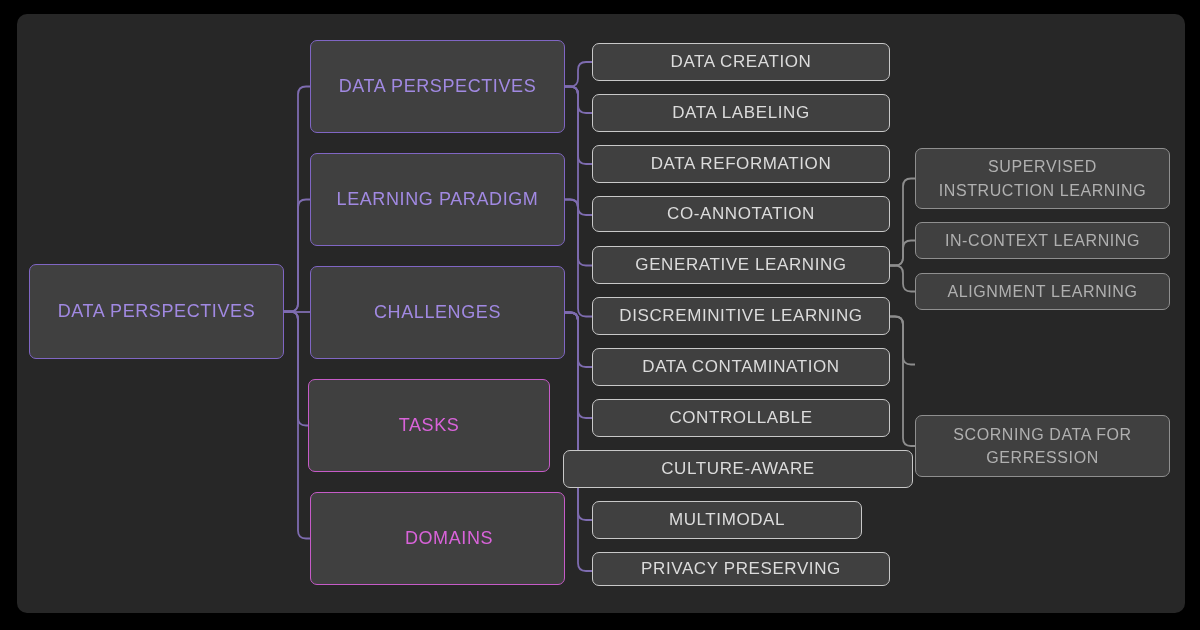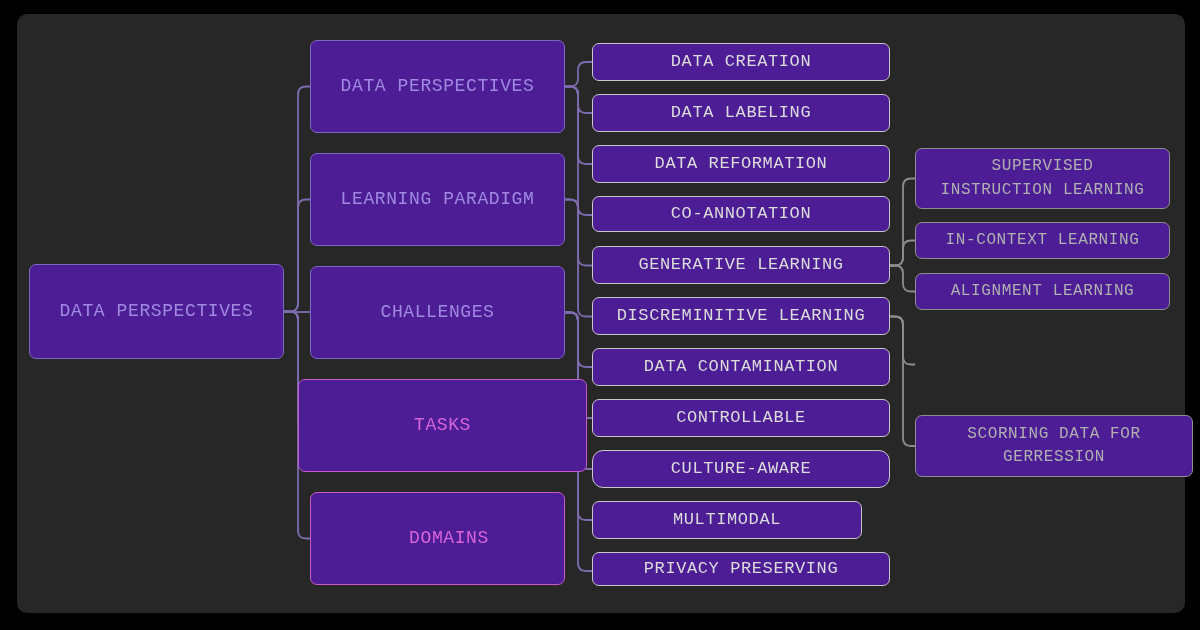--- a/index.html
+++ b/index.html
@@ -36,22 +36,21 @@
     position: absolute;
     box-sizing: border-box;
     border: 1.5px solid;
     border-radius: 7px;
     display: flex;
     align-items: center;
     justify-content: center;
     text-align: center;
     letter-spacing: 0.6px;
     line-height: 1.45;
-    background: #4c1d95;
-    font-family: Liberation Mono, monospace;
+    background: #404040;
   }
   .purple { color: #a189e2; border-color: #8066c4; }
   .pink   { color: #d963da; border-color: #c65bc8; }
   .light  { color: #dcdcdc; border-color: #c8c8c8; }
   .dim    { color: #b0b0b0; border-color: #8f8f8f; }
   .fs-root { font-size: 18px; }
   .fs-l2   { font-size: 18px; }
   .fs-l3   { font-size: 17px; }
   .fs-l4   { font-size: 16px; }
   .node .inner { display: inline-block; }
@@ -97,21 +96,21 @@
 
   <div class="node purple fs-l2" style="left:310px; top:40px; width:255px; height:93px;">
     <span class="inner">DATA PERSPECTIVES</span>
   </div>
   <div class="node purple fs-l2" style="left:310px; top:153px; width:255px; height:93px;">
     <span class="inner">LEARNING PARADIGM</span>
   </div>
   <div class="node purple fs-l2" style="left:310px; top:266px; width:255px; height:93px;">
     <span class="inner">CHALLENGES</span>
   </div>
-  <div class="node pink fs-l2" style="left:298px; top:379px; width:289px; height:93px;">
+  <div class="node pink fs-l2" style="left:308px; top:379px; width:242px; height:93px;">
     <span class="inner">TASKS</span>
   </div>
   <div class="node pink fs-l2" style="left:310px; top:492px; width:255px; height:93px;padding-left:23px;">
     <span class="inner">DOMAINS</span>
   </div>
 
   <div class="node light fs-l3" style="left:592px; top:43px; width:298px; height:38px;">
     <span class="inner">DATA CREATION</span>
   </div>
   <div class="node light fs-l3" style="left:592px; top:94px; width:298px; height:38px;">
@@ -128,35 +127,35 @@
   </div>
   <div class="node light fs-l3" style="left:592px; top:297px; width:298px; height:38px;">
     <span class="inner">DISCREMINITIVE LEARNING</span>
   </div>
   <div class="node light fs-l3" style="left:592px; top:348px; width:298px; height:38px;">
     <span class="inner">DATA CONTAMINATION</span>
   </div>
   <div class="node light fs-l3" style="left:592px; top:399px; width:298px; height:38px;">
     <span class="inner">CONTROLLABLE</span>
   </div>
-  <div class="node light fs-l3" style="left:592px; top:450px; width:298px; height:38px;border-radius:11px;">
+  <div class="node light fs-l3" style="left:563px; top:450px; width:350px; height:38px;">
     <span class="inner">CULTURE-AWARE</span>
   </div>
   <div class="node light fs-l3" style="left:592px; top:501px; width:270px; height:38px;">
     <span class="inner">MULTIMODAL</span>
   </div>
   <div class="node light fs-l3" style="left:592px; top:552px; width:298px; height:34px;">
     <span class="inner">PRIVACY PRESERVING</span>
   </div>
 
   <div class="node dim fs-l4 wrap" style="left:915px; top:148px; width:255px; height:61px;">
     <span class="inner">SUPERVISED INSTRUCTION LEARNING</span>
   </div>
   <div class="node dim fs-l4 wrap" style="left:915px; top:222px; width:255px; height:37px;">
     <span class="inner">IN-CONTEXT LEARNING</span>
   </div>
   <div class="node dim fs-l4 wrap" style="left:915px; top:273px; width:255px; height:37px;">
     <span class="inner">ALIGNMENT LEARNING</span>
   </div>
-  <div class="node dim fs-l4 wrap" style="left:915px; top:415px; width:278px; height:62px;">
+  <div class="node dim fs-l4 wrap" style="left:915px; top:415px; width:255px; height:62px;">
     <span class="inner">SCORNING DATA FOR GERRESSION</span>
   </div>
 </div>
 
 </body></html>

